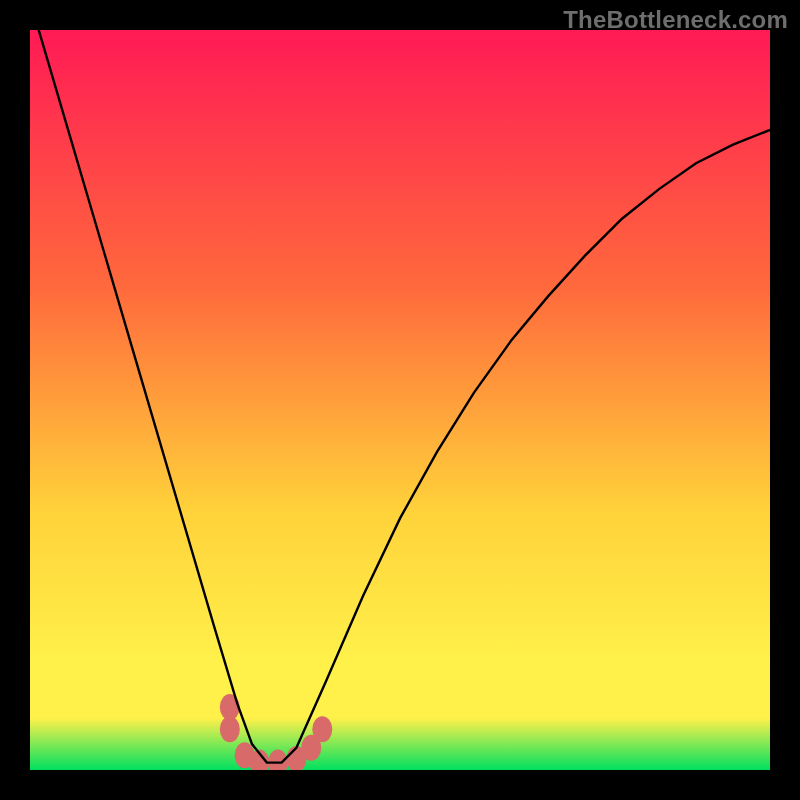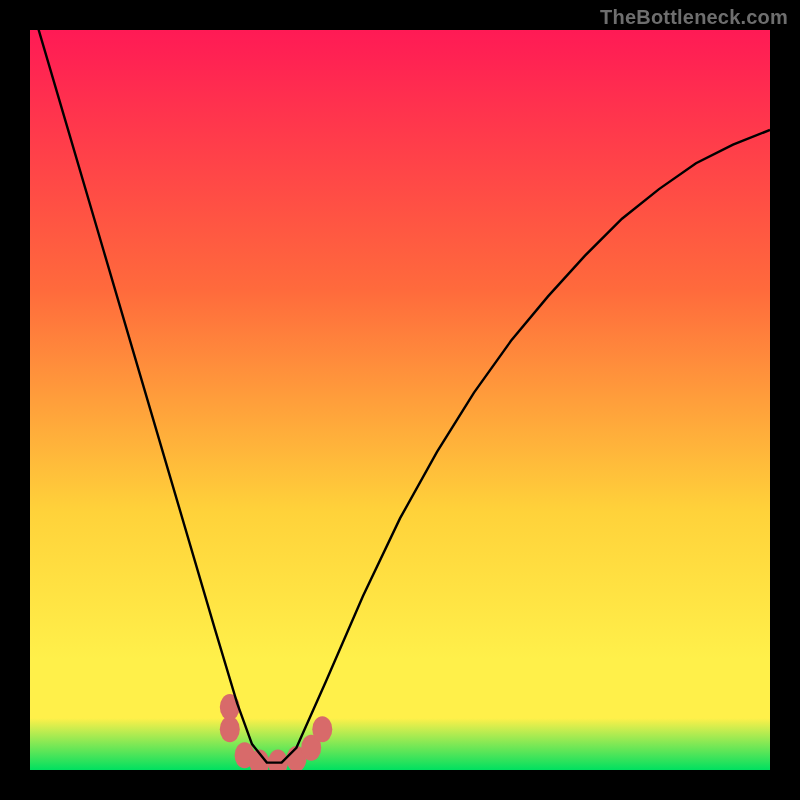--- a/index.html
+++ b/index.html
@@ -23,21 +23,21 @@
     left: 30px;
     top: 30px;
     width: 740px;
     height: 740px;
   }
   .watermark {
     position: absolute;
     top: 6px;
     right: 12px;
     font-family: Arial, Helvetica, sans-serif;
-    font-size: 20px;
+    font-size: 24px;
     font-weight: 600;
     color: #6e6e6e;
     letter-spacing: 0.2px;
   }
   svg { display:block; }
 </style>
 </head>
 <body>
 
 <div class="frame">

